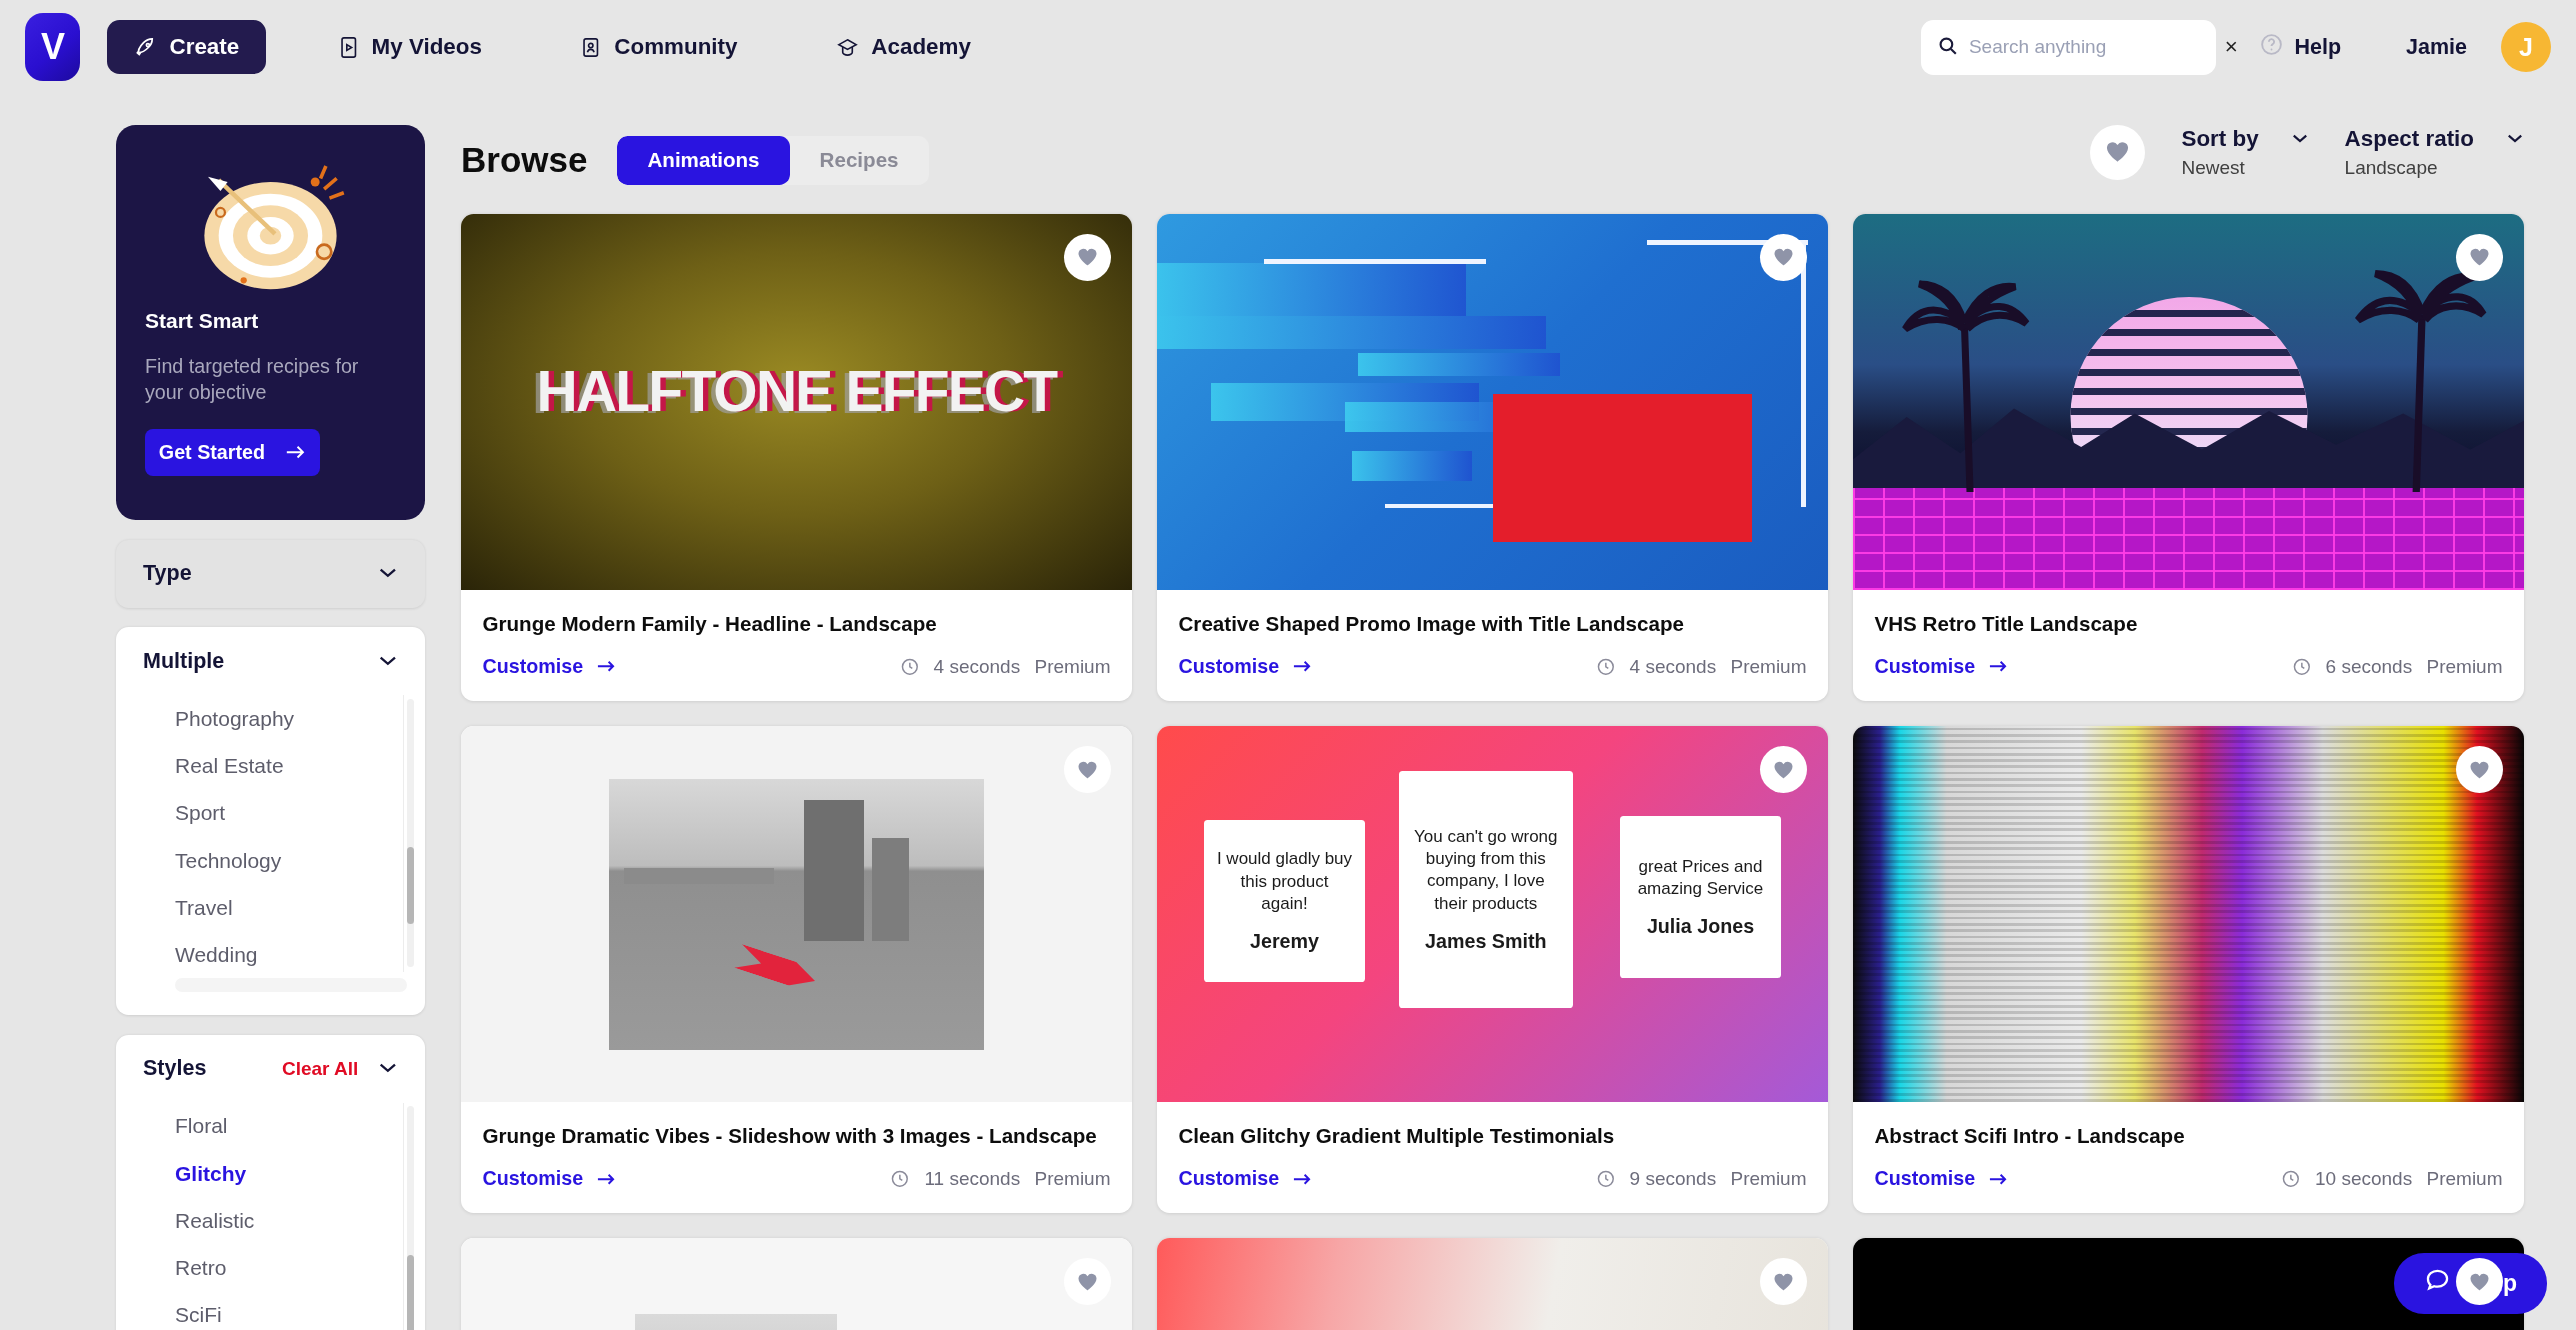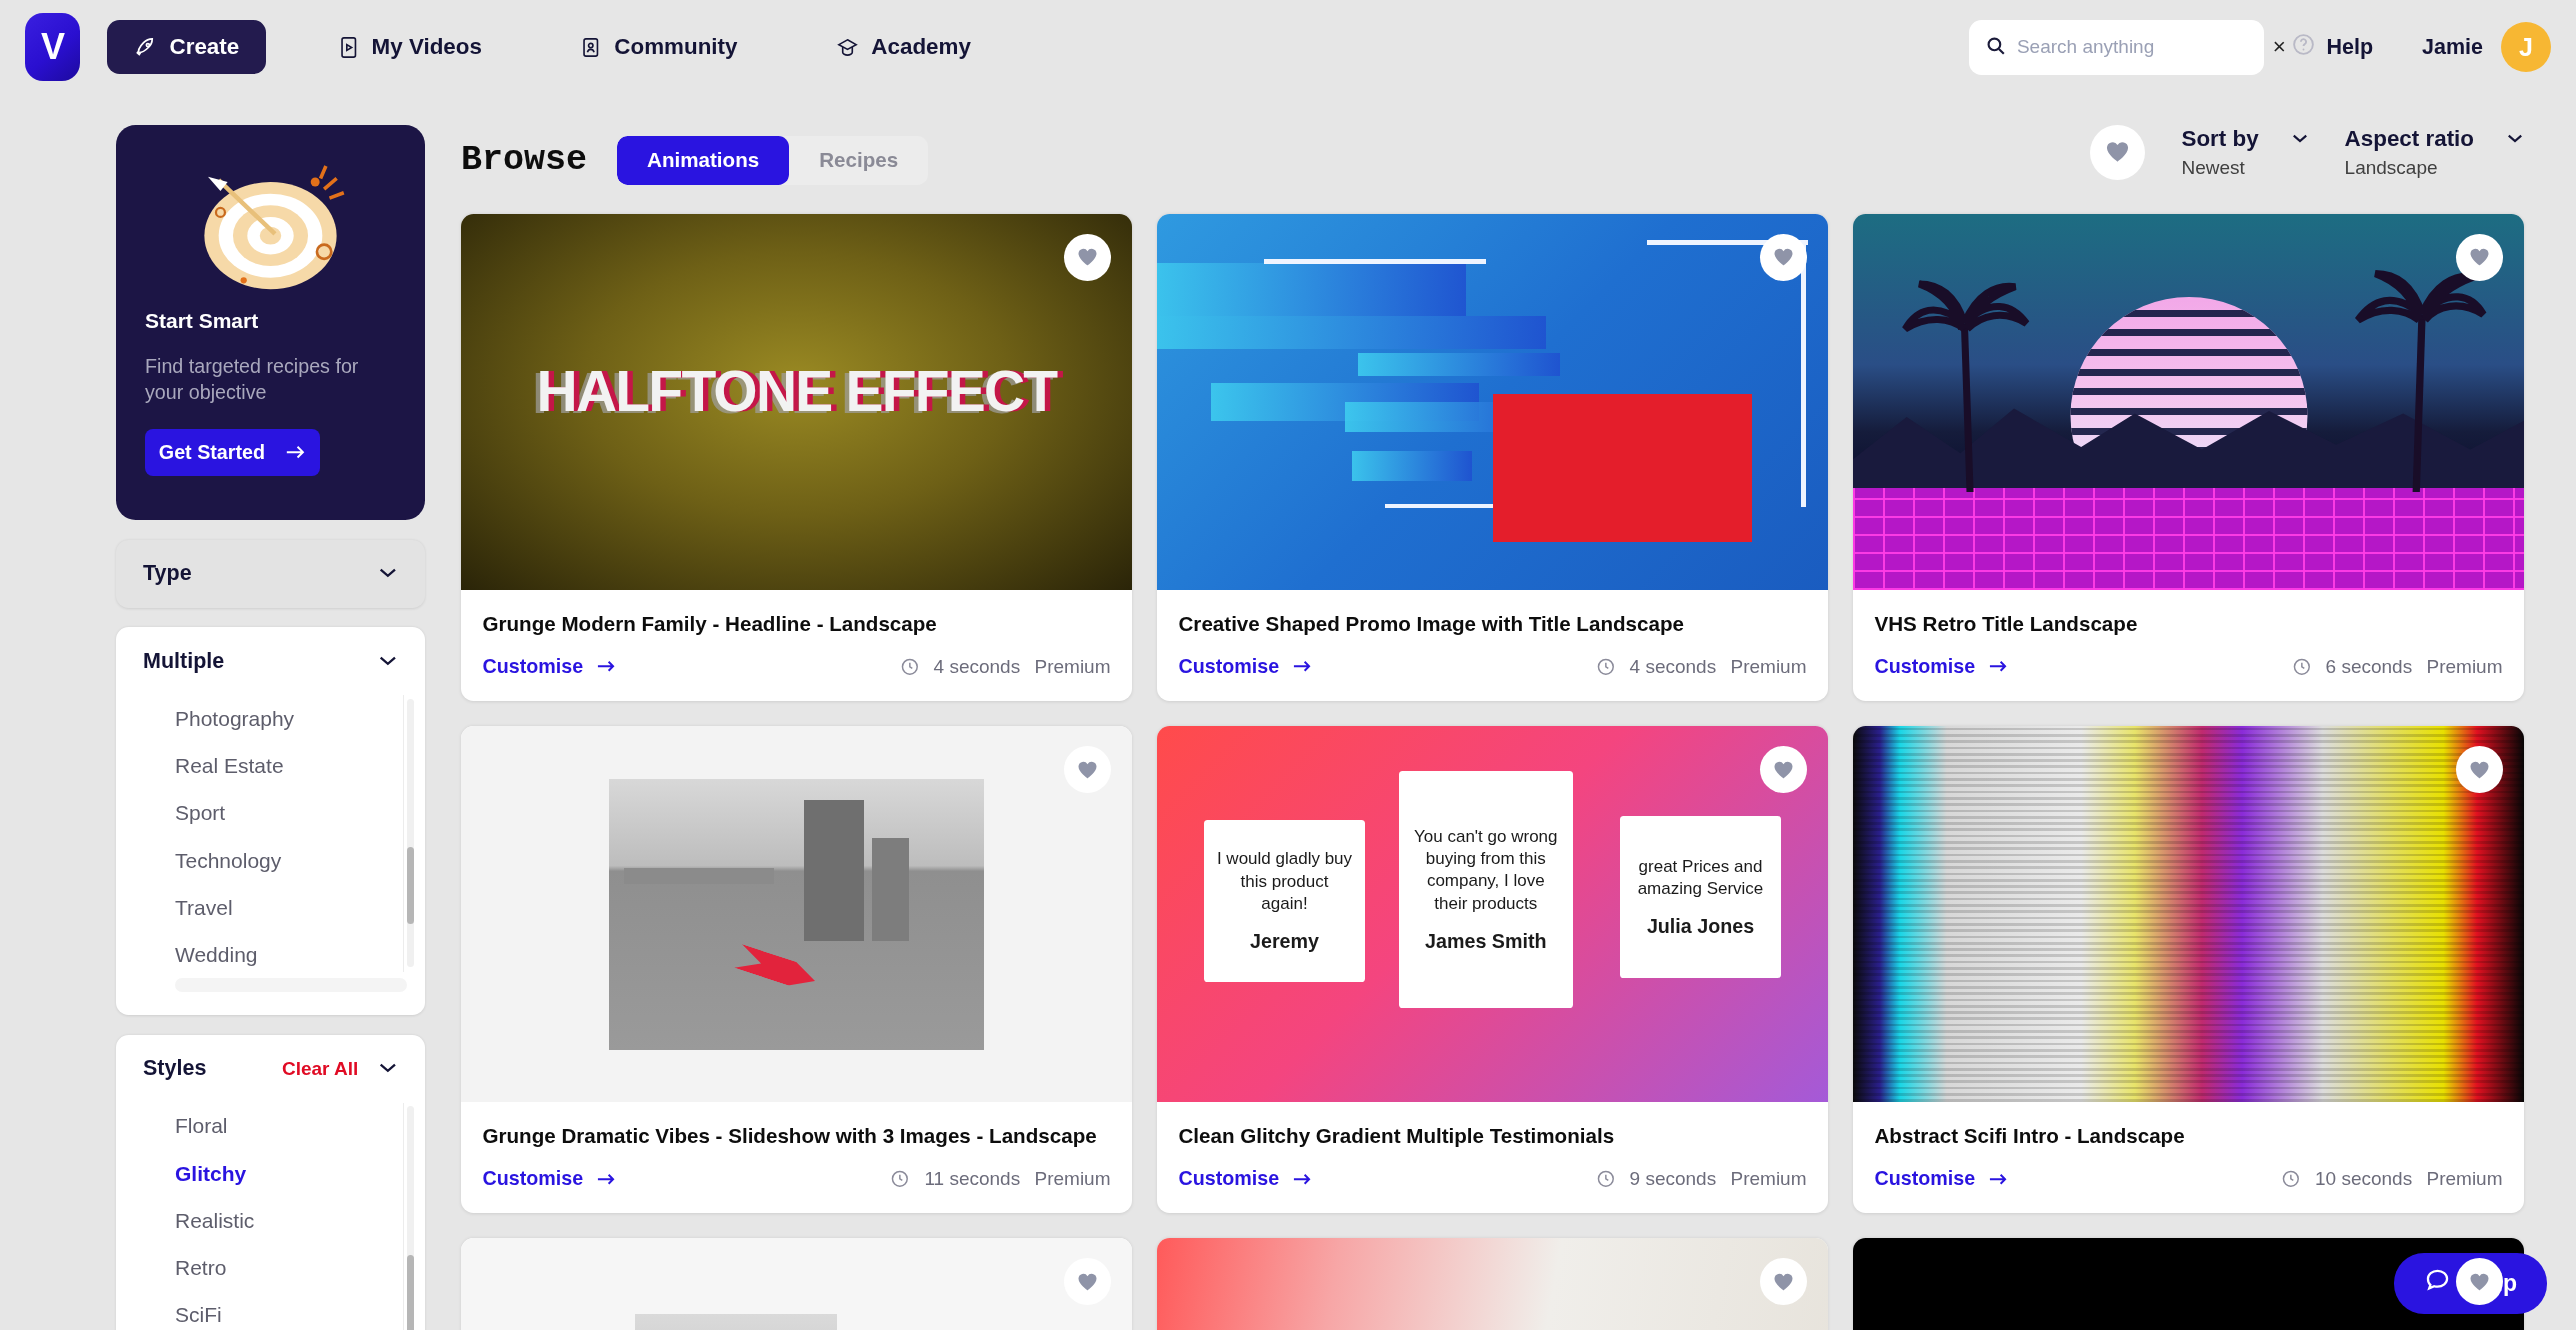--- a/index.html
+++ b/index.html
@@ -26,21 +26,21 @@
     display: flex; align-items: center; gap: 12.5px;
     padding: 14.3px 27px; border-radius: 12.5px;
     color: #141436; font-size: 22.4px; font-weight: bold; white-space: nowrap;
   }
   .nav-item.active { background: #231b4e; color: #ffffff; }
   .nav-item .ico { display: flex; align-items: center; }
   .nav-spacer { width: 30px; }
 
   .nav-right {
     position: absolute; right: 25px; top: 0; height: 94px;
-    display: flex; align-items: center; gap: 0;
+    display: flex; align-items: center; gap: 16px;
   }
   .searchbox {
     width: 295px; height: 55px; background: #fff; border-radius: 12.5px;
     display: flex; align-items: center; padding: 0 16px; gap: 10.7px;
     margin-right: 27px;
   }
   .searchbox input {
     border: none; outline: none; flex: 1; font-size: 19px;
     font-family: "Liberation Sans", sans-serif; color: #3a3a55;
     background: transparent;
@@ -98,21 +98,21 @@
     background: #f0f0f0; border-radius: 3.6px;
   }
   .scroll-thumb {
     position: absolute; right: 10.7px; width: 7.2px; background: #b6b6b6; border-radius: 3.6px;
   }
   .hscroll { height: 14.3px; margin: 5.4px 18px 0 59px; background: #f4f4f4; border-radius: 7.2px; }
 
   
   .main { position: absolute; left: 461px; top: 125px; right: 0; }
   .browse-bar { display: flex; align-items: center; height: 70px; }
-  .browse-title { font-size: 35px; font-weight: bold; color: #0d0d0d; margin-right: 30px; font-family: Liberation Mono, monospace; }
+  .browse-title { font-size: 35px; font-weight: bold; color: #0d0d0d; margin-right: 30px; }
   .tabs { display: flex; background: #ececec; border-radius: 10.7px; overflow: hidden; }
   .tab {
     padding: 12.5px 30px; font-size: 20.6px; font-weight: bold; color: #8a8a96;
     cursor: pointer; border-radius: 10.7px;
   }
   .tab.active { background: #2a14e0; color: #fff; }
 
   .browse-right {
     position: absolute; right: 52px; top: 0; display: flex; align-items: center; gap: 36px;
   }

